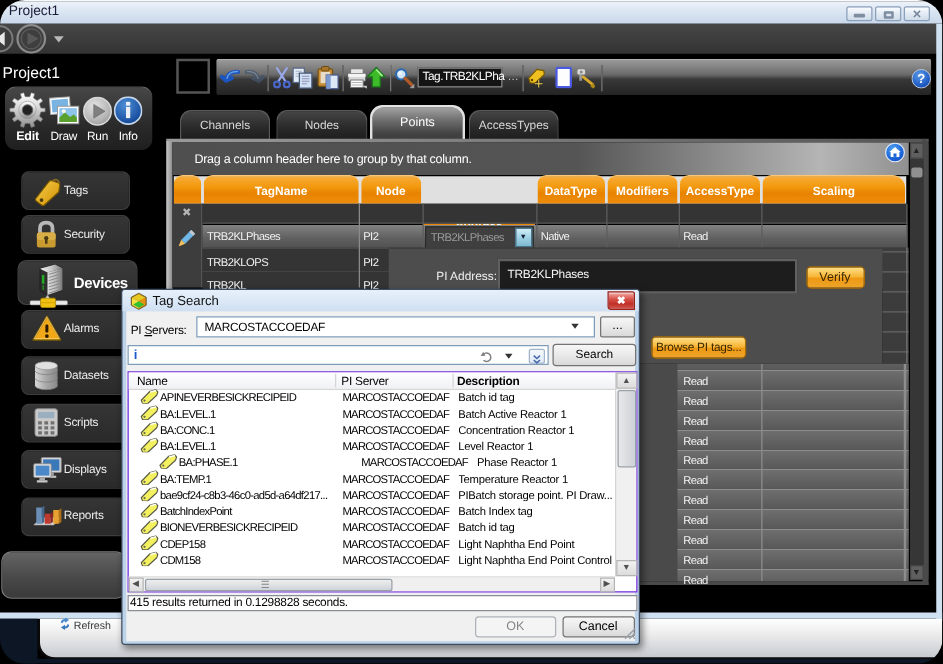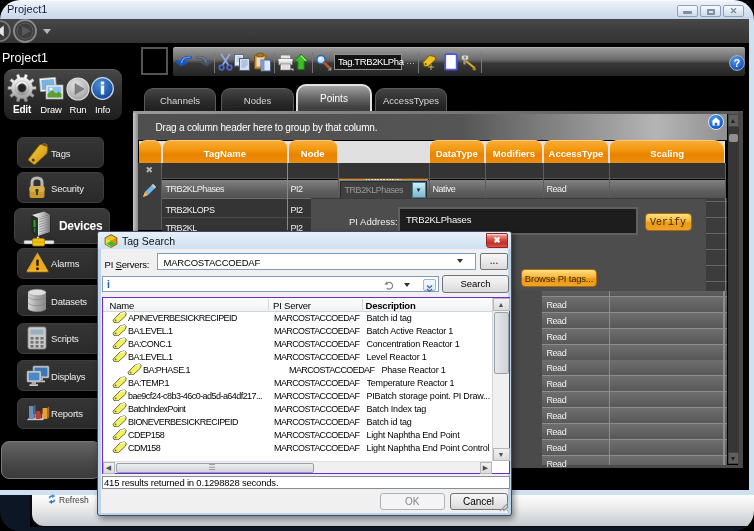--- a/index.html
+++ b/index.html
@@ -447,21 +447,21 @@
 <div class="abs rowtext" style="left:546.5px;top:411.1px;">Read</div>
 <div class="abs rowtext" style="left:546.5px;top:427px;">Read</div>
 <div class="abs rowtext" style="left:546.5px;top:442.9px;">Read</div>
 <div class="abs rowtext" style="left:546.5px;top:458.8px;">Read</div>
 
 <div class="abs" id="editor">
 <span style="position:absolute;left:38px;top:17px;font-size:9.5px;color:#f0f0f0;">PI Address:</span>
 <div style="position:absolute;left:87px;top:8.5px;width:240px;height:28px;background:#1d1d1d;border:2px solid #606060;">
 <span style="position:absolute;left:6px;top:5px;font-size:9.5px;color:#f5f5f5;letter-spacing:-0.2px;">TRB2KLPhases</span>
 </div>
-<div class="obtn" style="position:absolute;left:333.5px;top:14px;width:47px;height:18px;line-height:17px;font-family:Liberation Mono, monospace;">Verify</div>
+<div class="obtn" style="position:absolute;left:333.5px;top:14px;width:47px;height:18px;line-height:17px;">Verify</div>
 <div class="obtn" style="position:absolute;left:210px;top:70.5px;width:76px;height:18px;line-height:17px;font-size:9.5px;letter-spacing:-0.2px;">Browse PI tags...</div>
 </div>
 
 <div class="abs" id="bluestrip"></div>
 <div class="abs" id="whitebar"></div>
 <div class="abs" id="navyL"></div>
 <div class="abs" id="navyB"></div>
 <svg class="abs" style="left:46px;top:494px;" width="12" height="10" viewBox="0 0 14 12">
 <path d="M3 5 C3 2.5 5 1.5 7 1.5 L7 0 L11 2.5 L7 5 L7 3.5 C5.5 3.5 4.8 4.2 4.8 5.5 Z" fill="#4a8ad0"></path>
 <path d="M11 7 C11 9.5 9 10.5 7 10.5 L7 12 L3 9.5 L7 7 L7 8.5 C8.5 8.5 9.2 7.8 9.2 6.5 Z" fill="#3a78c0"></path>

